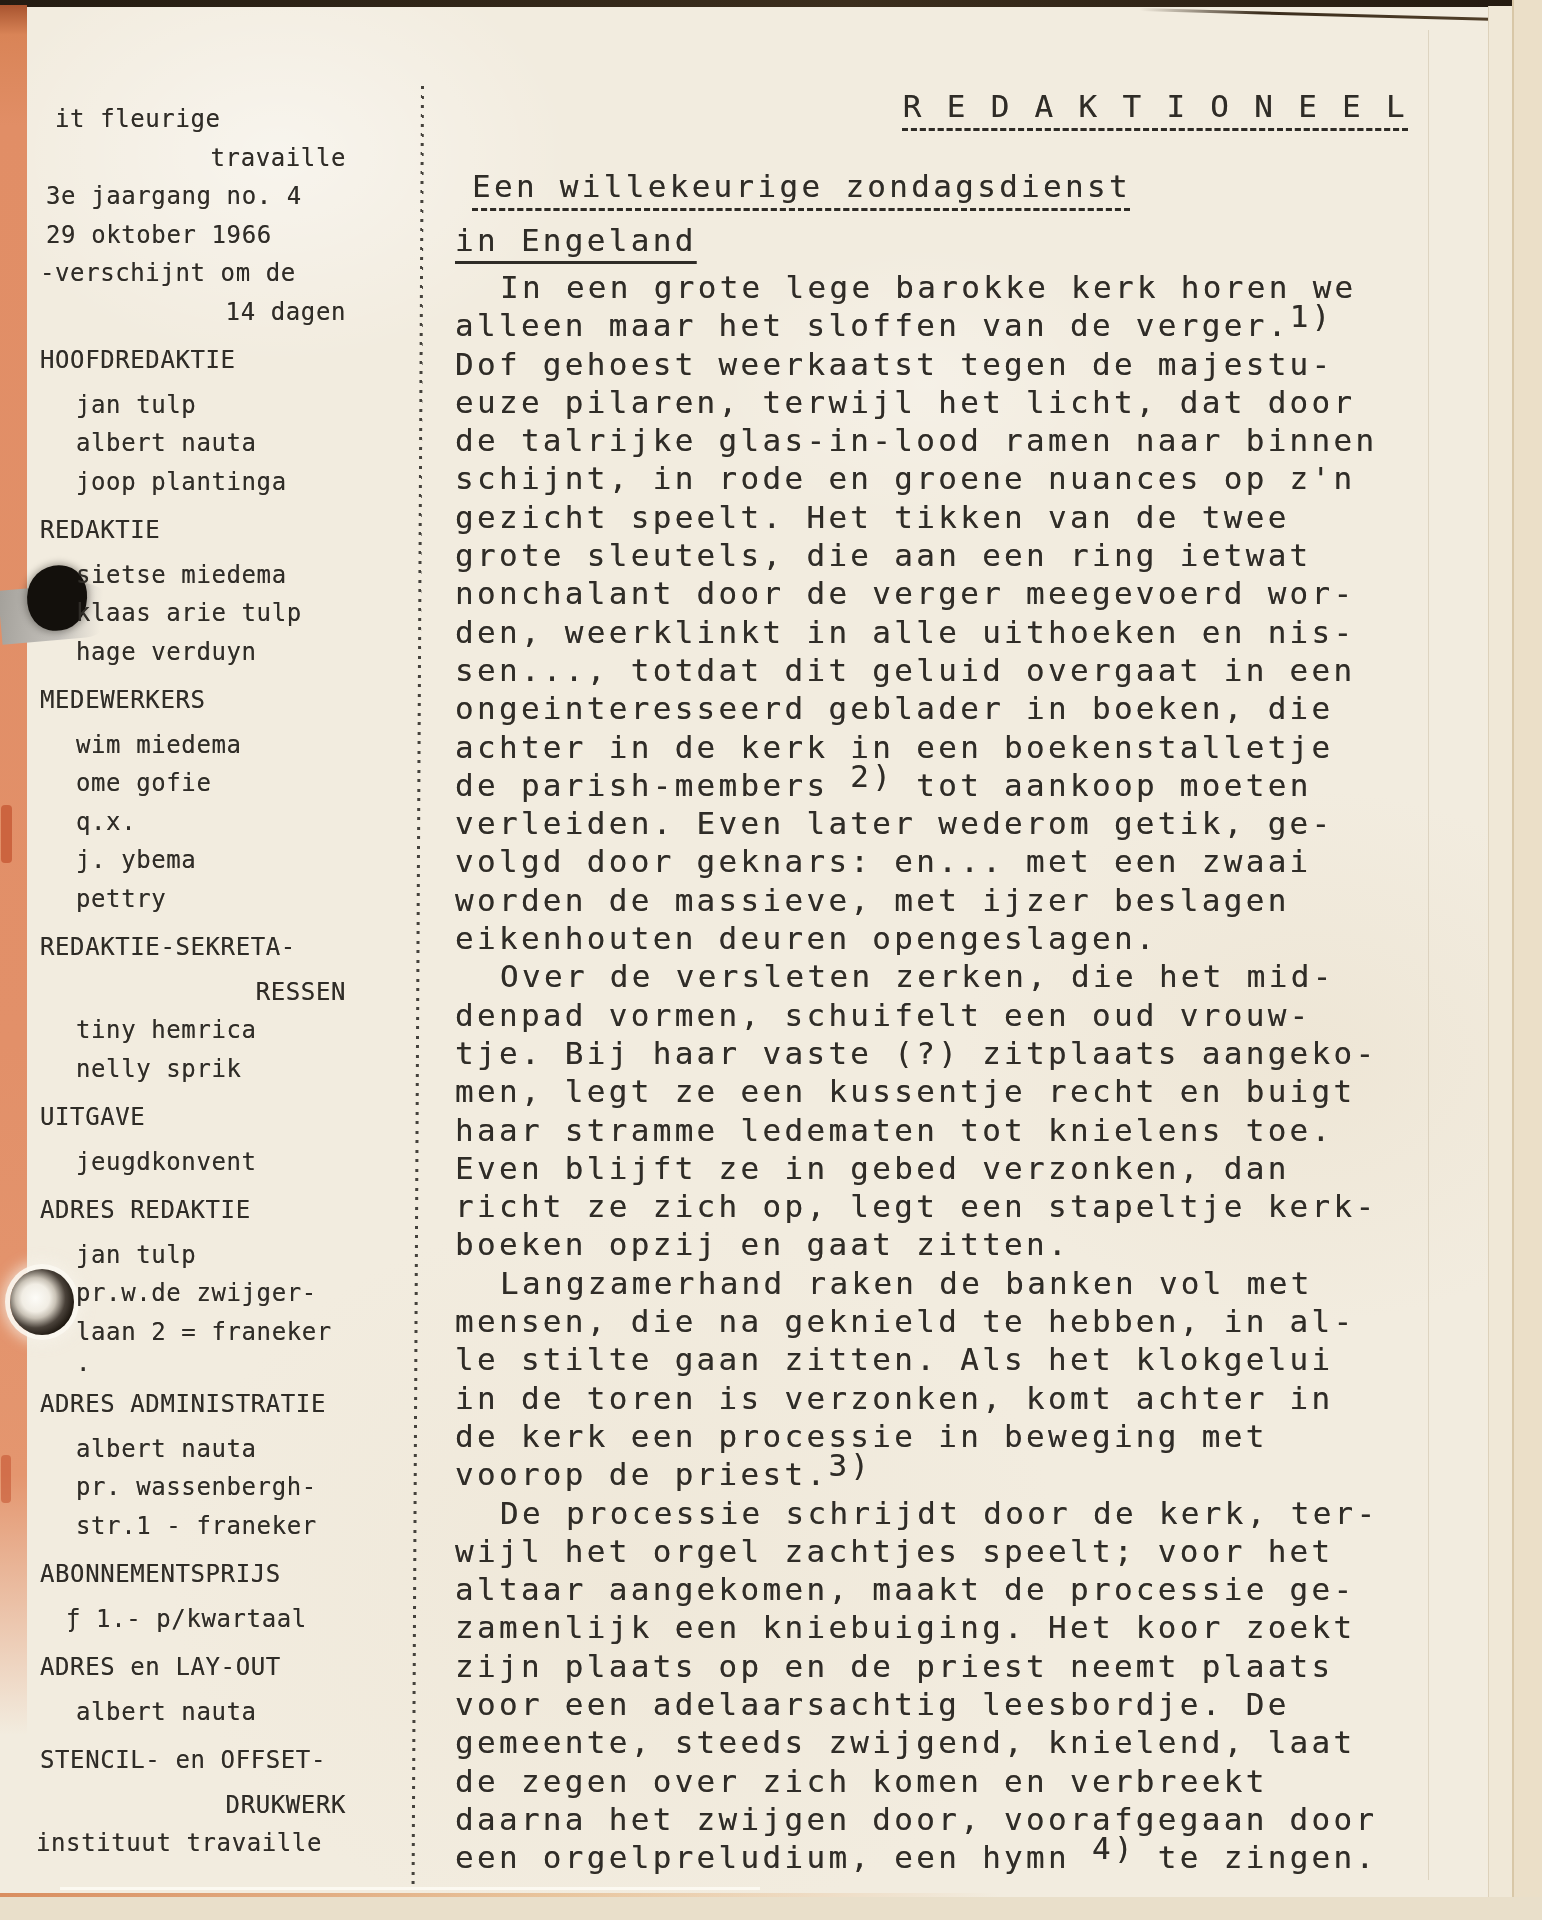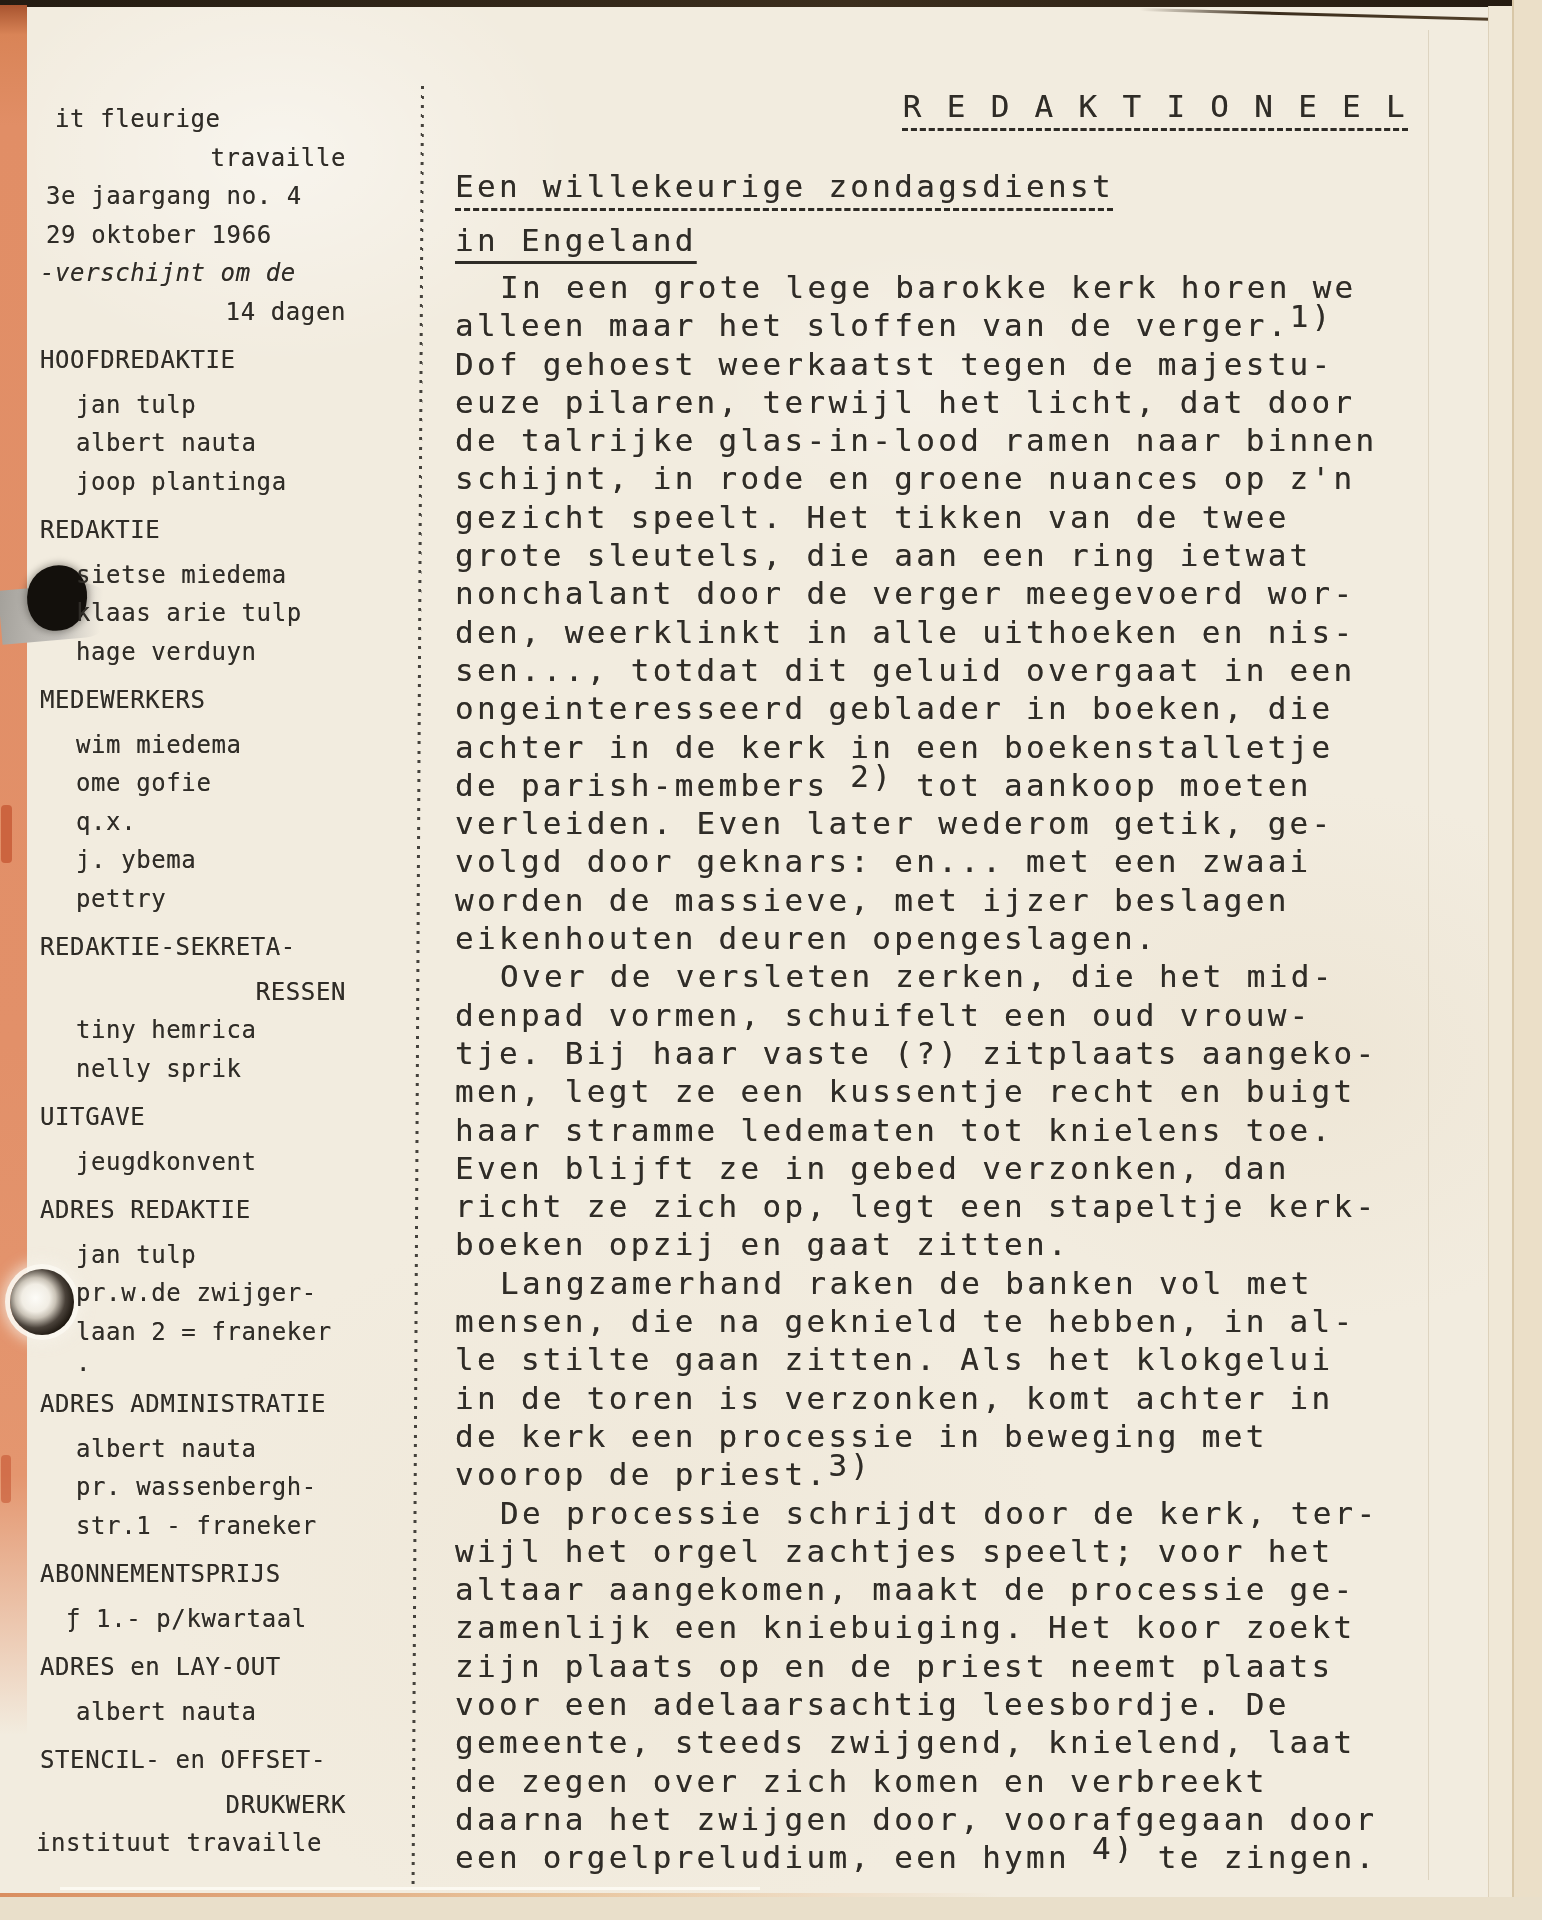--- a/index.html
+++ b/index.html
@@ -47,34 +47,34 @@
     box-shadow:0 0 0 5px rgba(250,248,241,.85), 0 0 14px 8px rgba(246,242,233,.7);}
   
   .divider{position:absolute;left:421px;top:86px;width:3px;height:1800px;
     background-image:repeating-linear-gradient(180deg,#45423c 0 3px, transparent 3px 9.5px);
     transform:rotate(0.3deg);transform-origin:top center;}
   
   .masthead{position:absolute;left:36px;top:100px;width:362px;font-size:24px;letter-spacing:.6px;
     text-shadow:0 0 .5px rgba(47,44,39,.55);}
   .ml{line-height:38.5px;white-space:pre;}
   .ml.h{margin:10px 0 6px;padding-left:4px;}
-  .ml.f{padding-left:4px;font-style:italic;}
+  .ml.f{padding-left:4px;}
   .ml.i0{padding-left:10px;}
   .ml.i1{padding-left:19px;}
   .ml.i2{padding-left:40px;}
   .ml.m{padding-left:30px;}
   .ml.r{text-align:right;padding-right:52px;}
   .ml.dot{padding-left:40px;line-height:24px;}
   .ml.w{padding-left:0;}
   
   .article{position:absolute;left:455px;top:0;width:990px;height:100%;
     font-size:31px;letter-spacing:3.3px;text-shadow:0 0 .5px rgba(47,44,39,.55);}
   .kicker{position:absolute;top:88px;left:0;width:953px;text-align:right;}
   .kicker span{text-decoration:underline dashed;text-decoration-thickness:3px;text-underline-offset:11px;}
-  .title1{position:absolute;top:168px;left:0;}
+  .title1{position:absolute;top:168px;left:17px;}
   .title1 span{text-decoration:underline dashed;text-decoration-thickness:3px;text-underline-offset:11px;}
   .title2{position:absolute;top:222px;left:0;width:953px;text-align:left;}
   .title2 span{text-decoration:underline solid;text-decoration-thickness:3px;text-underline-offset:10px;}
   .article-body{position:absolute;top:268px;left:0;}
   .bl{line-height:38.3px;white-space:pre;}
   .bl.ind{padding-left:45px;}
   .sup{position:relative;top:-9px;}
 </style>
 </head>
 <body>

